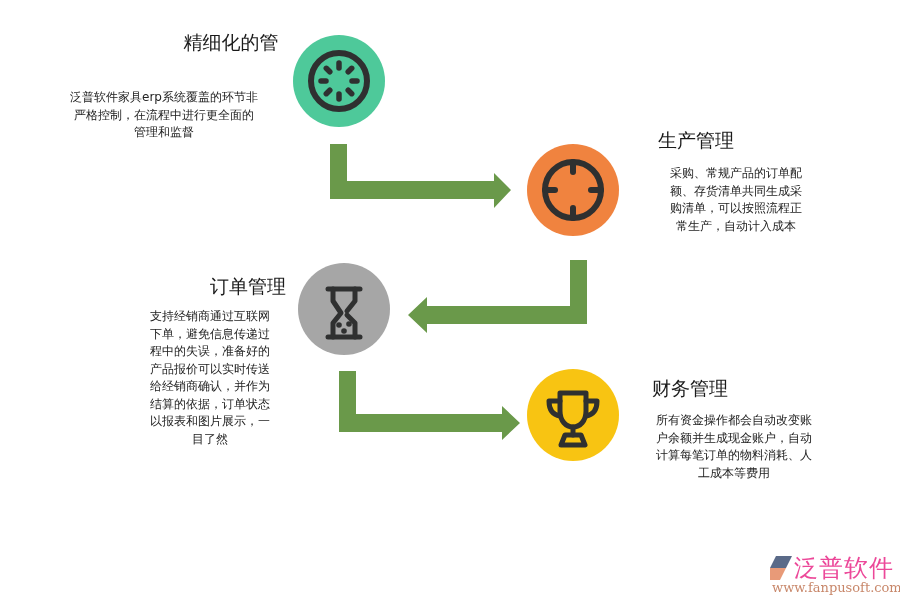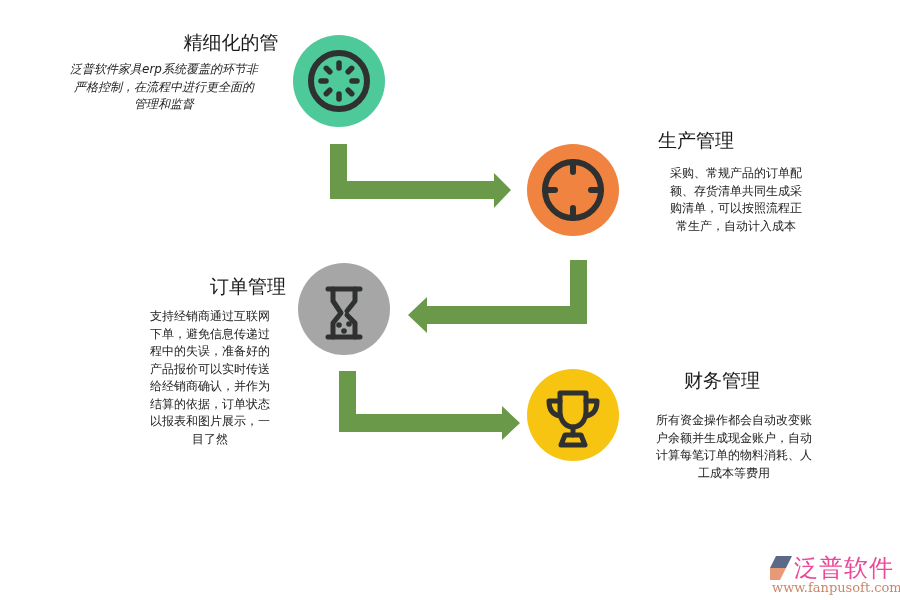--- a/index.html
+++ b/index.html
@@ -12,21 +12,21 @@
   svg { display:block; }
   .logo-text { font-size:24px; color:#ec4899; letter-spacing:1px; }
   .logo-url { font-size:13px; color:#c8876a; font-family:"DejaVu Serif","Liberation Serif",serif; }
 </style>
 </head>
 <body>
 
 <div class="abs title" style="left:160px; top:30px; width:110px; text-align:center;margin-left:16px;">
   <div>精细化的管</div>
 </div>
-<div class="abs desc" style="left:40px; top:61px; width:248px;font-style:italic;">
+<div class="abs desc" style="left:40px; top:89px; width:248px;">
   <div>泛普软件家具erp系统覆盖的环节非</div>
   <div>严格控制，在流程中进行更全面的</div>
   <div>管理和监督</div>
 </div>
 <div class="circle" style="left:293px; top:35px; width:92px; height:92px; background:#4ec99a;">
   <svg width="92" height="92" viewBox="0 0 92 92">
     <circle cx="46" cy="46" r="28" fill="none" stroke="#2f3030" stroke-width="6"></circle>
     <g stroke="#2f3030" stroke-width="5.5" stroke-linecap="round">
       <line x1="46" y1="28" x2="46" y2="33"></line>
       <line x1="46" y1="59" x2="46" y2="64"></line>
@@ -103,21 +103,21 @@
   <svg width="92" height="92" viewBox="0 0 92 92">
     <g fill="none" stroke="#2f3030" stroke-width="5" stroke-linejoin="round" stroke-linecap="round">
       <path d="M33 24 L59 24 L59 42 C59 52 53 58 46 58 C39 58 33 52 33 42 Z"></path>
       <path d="M33 32 L22 32 C22 42 27 46 33 47"></path>
       <path d="M59 32 L70 32 C70 42 65 46 59 47"></path>
       <line x1="46" y1="58" x2="46" y2="66"></line>
       <path d="M38 66 L54 66 L58 76 L34 76 Z"></path>
     </g>
   </svg>
 </div>
-<div class="abs title" style="left:652px; top:368px; width:120px;margin-left:32px;">财务管理</div>
+<div class="abs title" style="left:652px; top:376px; width:120px;">财务管理</div>
 <div class="abs desc" style="left:632px; top:412px; width:204px;">
   <div>所有资金操作都会自动改变账</div>
   <div>户余额并生成现金账户，自动</div>
   <div>计算每笔订单的物料消耗、人</div>
   <div>工成本等费用</div>
 </div>
 
 <div class="abs" style="left:770px; top:552px; width:125px; height:44px;">
   <svg class="abs" style="left:0; top:4px;" width="22" height="24" viewBox="0 0 22 24">
     <polygon points="6,0 22,0 16,12 0,12" fill="#5a6a88"></polygon>

